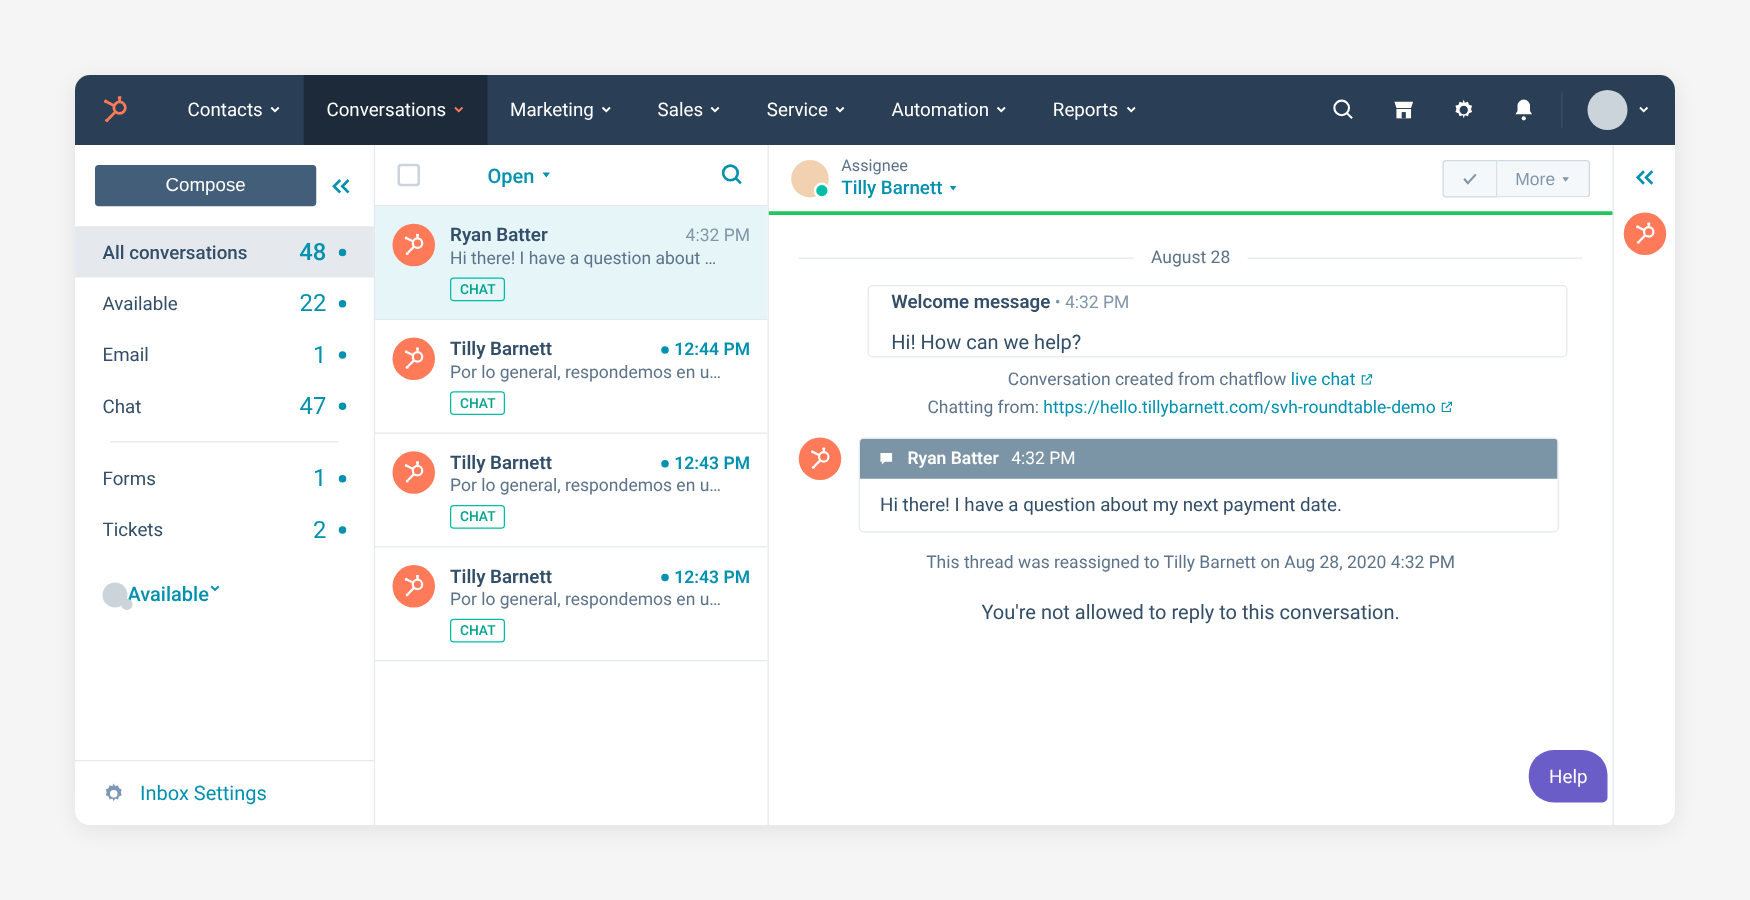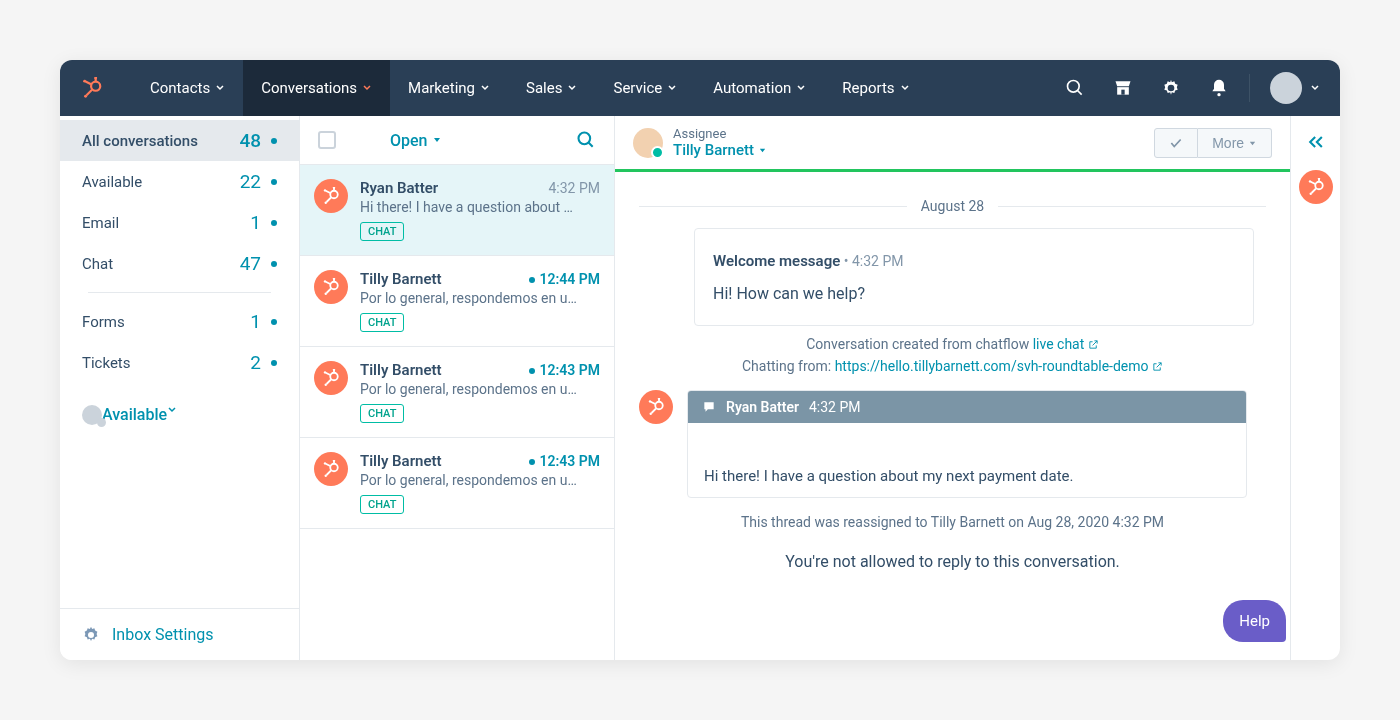--- a/index.html
+++ b/index.html
@@ -61,32 +61,32 @@
   .assignee-label { font-size:13px; color:#5c738a; }
   .assignee-name { font-size:15px; color:#0091ae; font-weight:500; }
   .header-actions { margin-left:auto; display:flex; gap:0; }
   .action-btn { border:1px solid #d0d8e0; background:#f5f8fa; padding:6px 14px; font-size:14px; color:#8296a9; cursor:pointer; }
   .action-btn:first-child { border-top-left-radius:3px; border-bottom-left-radius:3px; }
   .action-btn:last-child { border-top-right-radius:3px; border-bottom-right-radius:3px; border-left:none; }
   .thread { flex:1; overflow:auto; padding:18px 24px; }
   .date-divider { display:flex; align-items:center; gap:14px; margin:8px 0 14px; }
   .date-divider .line { flex:1; height:1px; background:#e5e9ed; }
   .date-divider .lbl { color:#5c738a; font-size:14px; }
-  .welcome-card { border:1px solid #e5e9ed; border-radius:4px; padding:22px 18px; margin:0 0 10px 55px; max-width:560px; }
+  .welcome-card { border:1px solid #e5e9ed; border-radius:4px; padding:2px 18px; margin:0 0 10px 55px; max-width:560px; }
   .welcome-title { color:#334e68; font-weight:600; font-size:15px; }
   .welcome-time { color:#8296a9; font-size:14px; }
   .welcome-text { margin-top:14px; color:#334e68; font-size:16px; }
   .meta-text { text-align:center; color:#5c738a; font-size:14px; margin:6px 0; }
   .meta-text a { color:#0091ae; text-decoration:none; }
   .msg-row { display:flex; gap:14px; margin-top:16px; }
   .msg-avatar { width:34px; height:34px; border-radius:50%; background:#ff7a59; display:flex; align-items:center; justify-content:center; flex-shrink:0; }
   .msg-card { flex:1; max-width:560px; border:1px solid #e5e9ed; border-radius:4px; overflow:hidden; }
   .msg-header { background:#7b95a6; color:#fff; padding:8px 14px; display:flex; align-items:center; gap:10px; font-size:14px; }
   .msg-header .sender { font-weight:600; }
-  .msg-body { padding:12px 16px; color:#334e68; font-size:15px;margin-top:32px; }
+  .msg-body { padding:12px 16px; color:#334e68; font-size:15px; }
   .reassign-note { text-align:center; color:#5c738a; font-size:14px; margin-top:16px; }
   .noreply { text-align:center; color:#334e68; font-size:16px; margin-top:22px; }
   .right-rail { width:50px; border-left:1px solid #e5e9ed; display:flex; flex-direction:column; align-items:center; padding-top:16px; gap:18px; }
   .rail-circle { width:34px; height:34px; border-radius:50%; background:#ff7a59; display:flex; align-items:center; justify-content:center; }
   .help-btn { position:absolute; bottom:18px; right:4px; background:#6a5dc8; color:#fff; padding:12px 16px; border-radius:20px 20px 4px 20px; font-size:15px; cursor:pointer; }
   svg { display:block; }
 </style>
 </head>
 <body>
 
@@ -180,20 +180,29 @@
       <div class="avatar-circle"></div>
       <svg width="10" height="10" viewBox="0 0 10 10">
           <path d="M2 3 L5 6 L8 3" stroke="#fff" stroke-width="1.5" fill="none"></path>
         </svg>
     </div>
   </div>
 
   <div class="main">
 
     <div class="sidebar">
+      <div class="compose-row">
+        <button class="compose-btn">Compose</button>
+        <span class="collapse-btn">
+            <svg width="20" height="20" viewBox="0 0 24 24" fill="none" stroke="#0091ae" stroke-width="2.5">
+              <path d="M11 6 L5 12 L11 18"></path>
+              <path d="M19 6 L13 12 L19 18"></path>
+            </svg>
+          </span>
+      </div>
       <div class="folder-list">
         <div class="folder-item selected">
             <span class="folder-label">All conversations</span>
             <span class="folder-count">48</span>
             <span class="folder-dot"></span>
           </div>
         <div class="folder-item">
             <span class="folder-label">Available</span>
             <span class="folder-count">22</span>
             <span class="folder-dot"></span>

